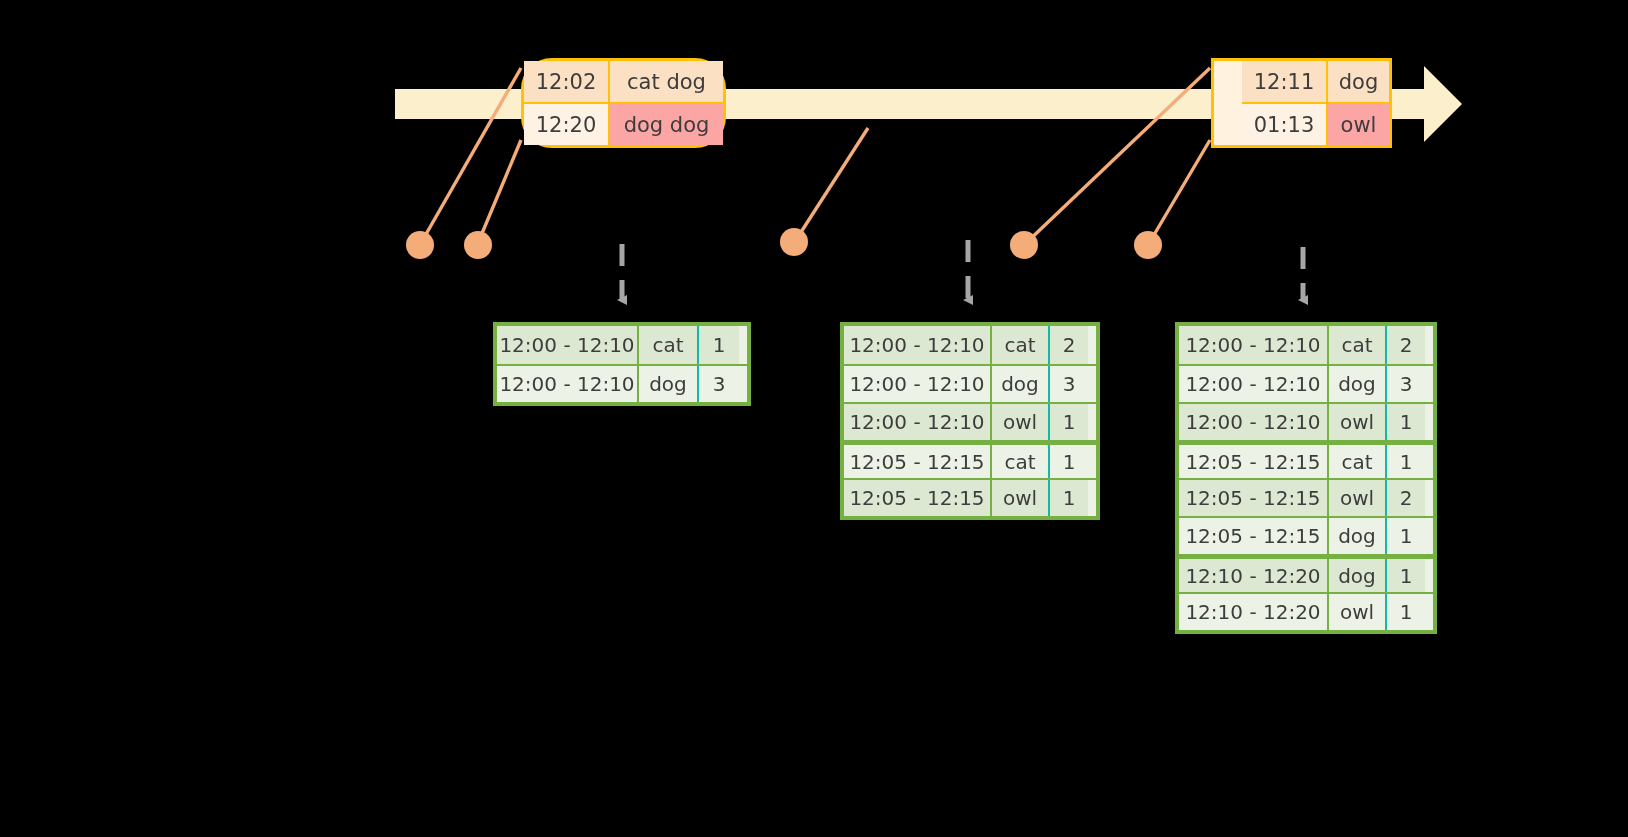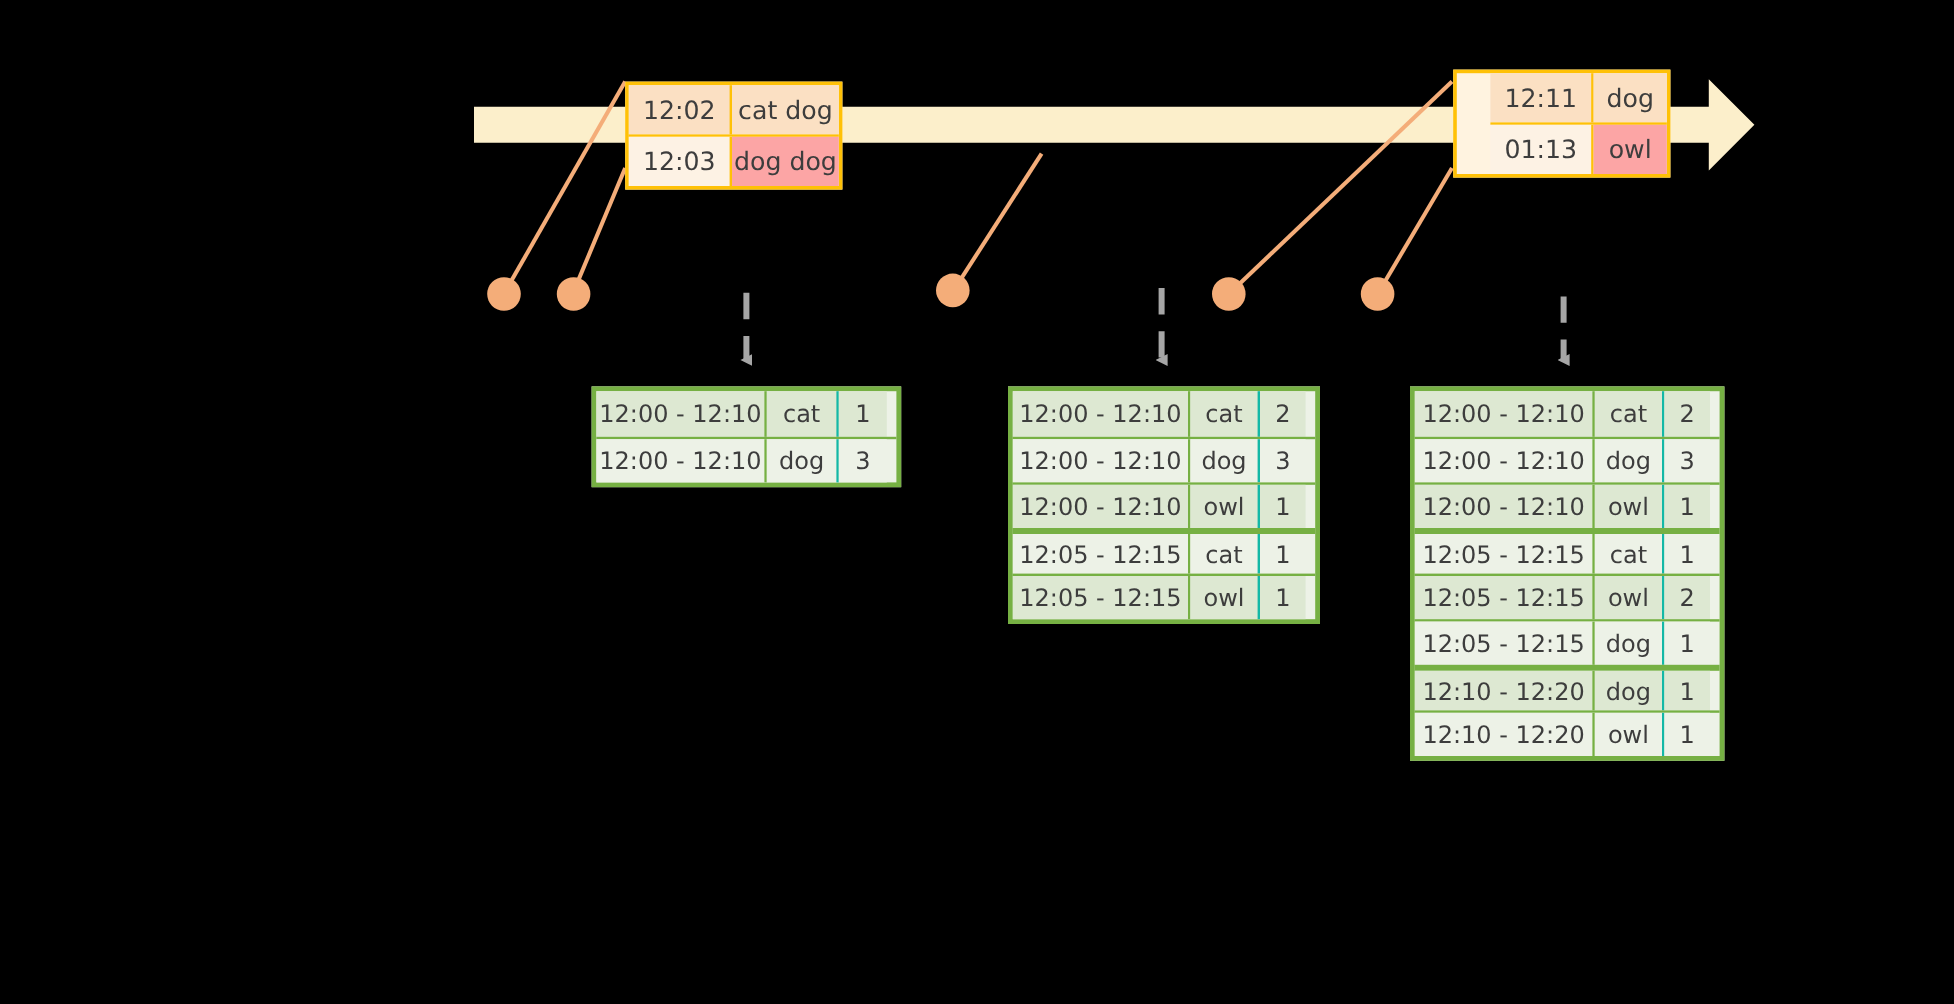--- a/index.html
+++ b/index.html
@@ -154,27 +154,27 @@
       <circle cx="1148" cy="245" r="14"></circle>
     </g>
 
     <g stroke="#A6A6A6" stroke-width="5" stroke-dasharray="22 14" fill="none">
       <line x1="622" y1="244" x2="622" y2="300" marker-end="url(#dash-head)"></line>
       <line x1="968" y1="240" x2="968" y2="300" marker-end="url(#dash-head)"></line>
       <line x1="1303" y1="247" x2="1303" y2="300" marker-end="url(#dash-head)"></line>
     </g>
   </svg>
 
-  <div class="event-box" style="left:521px; top:68px; width:181px;">
+  <div class="event-box" style="left:521px; top:58px; width:205px;border-radius:31px;">
     <div class="event-row shade">
       <div class="ev-time">12:02</div>
       <div class="ev-words">cat dog</div>
     </div>
     <div class="event-row">
-      <div class="ev-time">12:03</div>
+      <div class="ev-time">12:20</div>
       <div class="ev-words">dog dog</div>
     </div>
   </div>
 
 
   <div class="event-box" style="left:1211px; top:58px; width:181px;padding-left:28px;">
     <div class="event-row shade">
       <div class="ev-time">12:11</div>
       <div class="ev-words">dog</div>
     </div>

